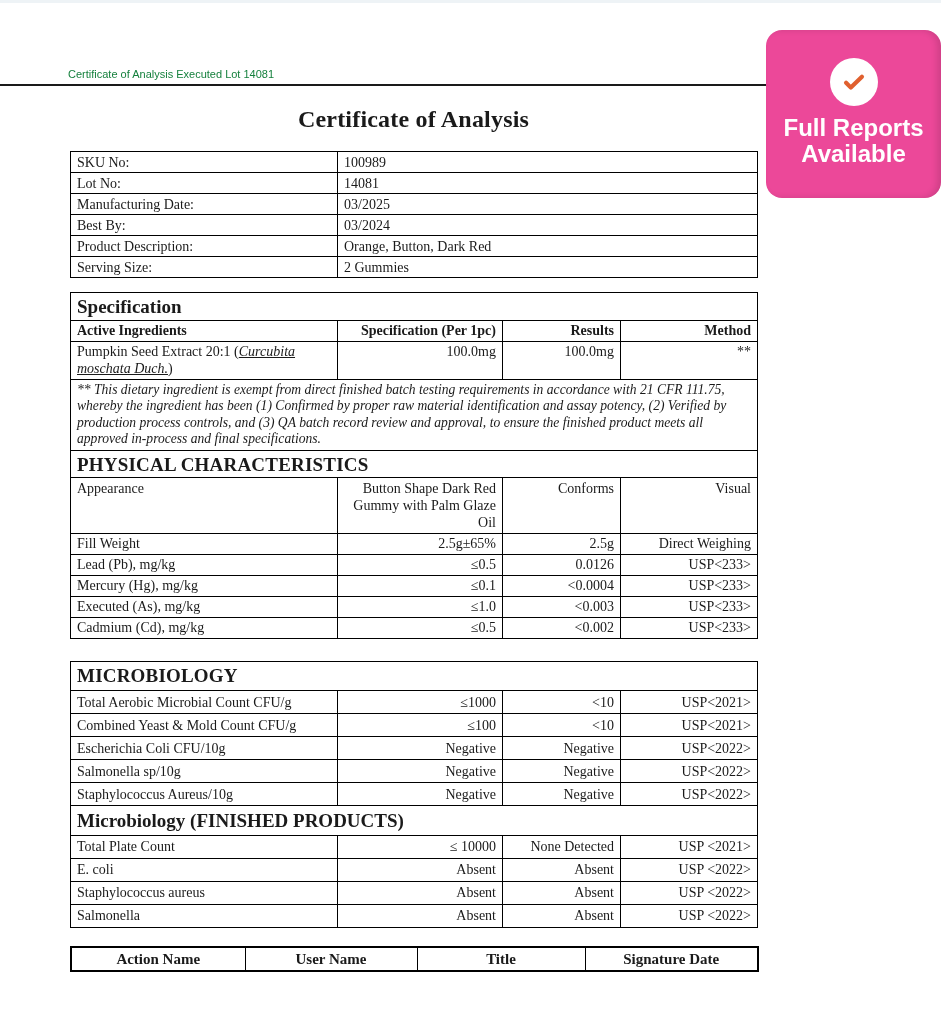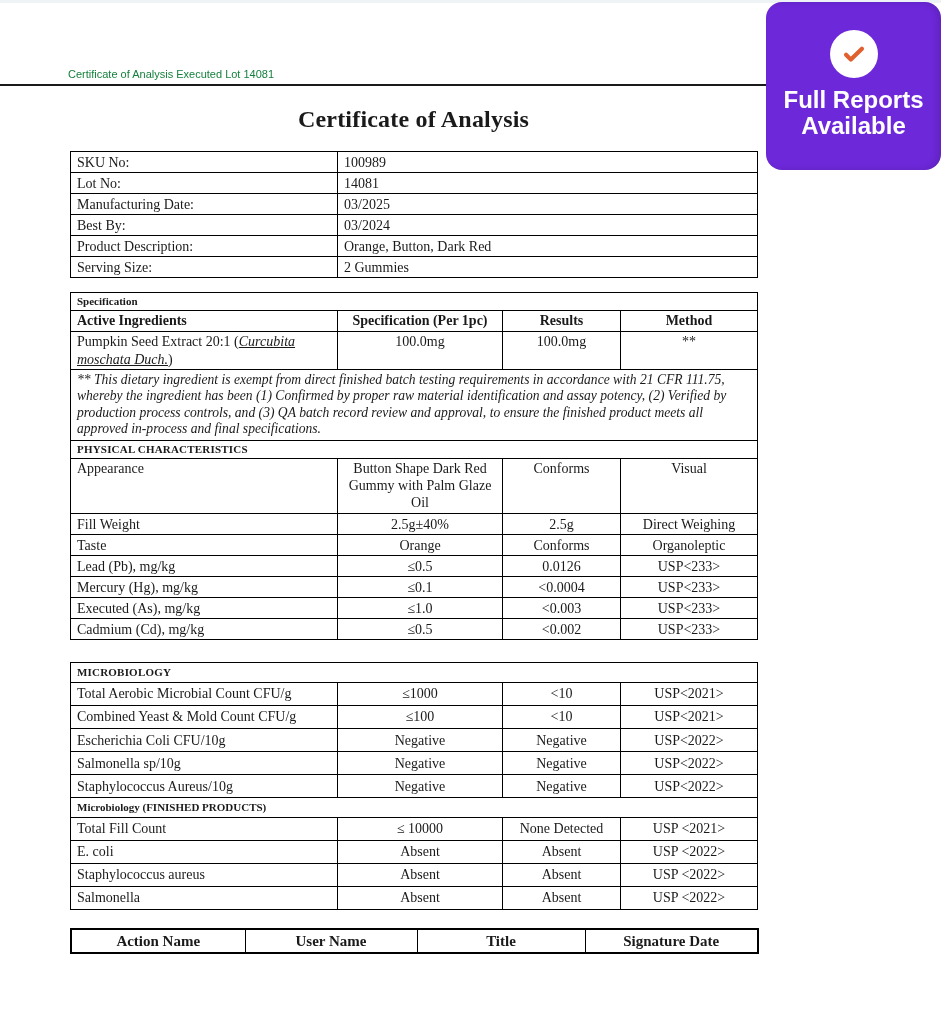--- a/index.html
+++ b/index.html
@@ -23,44 +23,44 @@
                 font-family:"Liberation Sans", sans-serif; font-weight:bold;
                 font-size:24px; line-height:1.08; }
 
   
   .doc { position:absolute; left:70px; top:106px; width:687px; }
   .doc-title { text-align:center; font-size:24px; font-weight:bold; margin-bottom:18px; letter-spacing:.2px; }
 
   table { border-collapse:collapse; width:687px; table-layout:fixed; }
   td, th { border:1px solid #000; font-size:14px; line-height:1.22;
            padding:1.5px 6px; vertical-align:top; overflow:hidden; }
-  .ctr { text-align:center; }
+  .ctr { text-align:right; }
   .bold { font-weight:bold; }
-  .section-row td { font-weight:bold; font-size:11px; }
+  .section-row td { font-weight:bold; font-size:19px; }
   .caps { letter-spacing:.2px;margin-top:9px; }
 
   .tbl-product { margin-bottom:14px; }
   .tbl-spec   { }
   .note-cell  { font-style:italic; font-size:13.6px; line-height:1.2; padding:2px 6px 3px; }
   .latin      { font-style:italic; text-decoration:underline; }
   .tbl-micro  { margin-top:22px; }
   .tbl-micro td { padding:2.5px 6px; }
 
   .tbl-sig { margin-top:18px; border:2px solid #000; }
   .tbl-sig th { font-size:15px; padding:2px 4px; border-bottom:2px solid #000; }
 </style>
 </head>
 <body>
 
 <div class="top-strip"></div>
 
 <div class="header-title">Certificate of Analysis Executed Lot 14081</div>
 <div class="header-rule"></div>
 
-<div class="badge" style="background: #6d28d9;">
+<div class="badge" style="background: #ec4899; margin-top: 28px;">
   <div class="badge-circle">
     <svg viewBox="0 0 24 24">
         <path d="M5.2 12.6l4.1 4.2L18.8 7.4" stroke="#E0602F" stroke-width="3.6" fill="none" stroke-linecap="round" stroke-linejoin="round"></path>
       </svg>
   </div>
   <div class="badge-text">
     <div>Full Reports</div>
     <div>Available</div>
   </div>
 </div>
@@ -132,29 +132,23 @@
           <td colspan="4" class="caps">PHYSICAL CHARACTERISTICS</td>
         </tr>
     <tr>
           <td>Appearance</td>
           <td class="ctr">Button Shape Dark Red Gummy with Palm Glaze Oil</td>
           <td class="ctr">Conforms</td>
           <td class="ctr">Visual</td>
         </tr>
     <tr>
           <td>Fill Weight</td>
-          <td class="ctr">2.5g±40%</td>
+          <td class="ctr">2.5g±65%</td>
           <td class="ctr">2.5g</td>
           <td class="ctr">Direct Weighing</td>
-        </tr>
-    <tr>
-          <td>Taste</td>
-          <td class="ctr">Orange</td>
-          <td class="ctr">Conforms</td>
-          <td class="ctr">Organoleptic</td>
         </tr>
 
     <tr>
           <td>Lead (Pb), mg/kg</td>
           <td class="ctr">≤0.5</td>
           <td class="ctr">0.0126</td>
           <td class="ctr">USP&lt;233&gt;</td>
         </tr>
     <tr>
           <td>Mercury (Hg), mg/kg</td>
@@ -216,21 +210,21 @@
           <td>Staphylococcus Aureus/10g</td>
           <td class="ctr">Negative</td>
           <td class="ctr">Negative</td>
           <td class="ctr">USP&lt;2022&gt;</td>
         </tr>
 
     <tr class="section-row">
           <td colspan="4">Microbiology (FINISHED PRODUCTS)</td>
         </tr>
     <tr>
-          <td>Total Fill Count</td>
+          <td>Total Plate Count</td>
           <td class="ctr">≤ 10000</td>
           <td class="ctr">None Detected</td>
           <td class="ctr">USP &lt;2021&gt;</td>
         </tr>
     <tr>
           <td>E. coli</td>
           <td class="ctr">Absent</td>
           <td class="ctr">Absent</td>
           <td class="ctr">USP &lt;2022&gt;</td>
         </tr>

